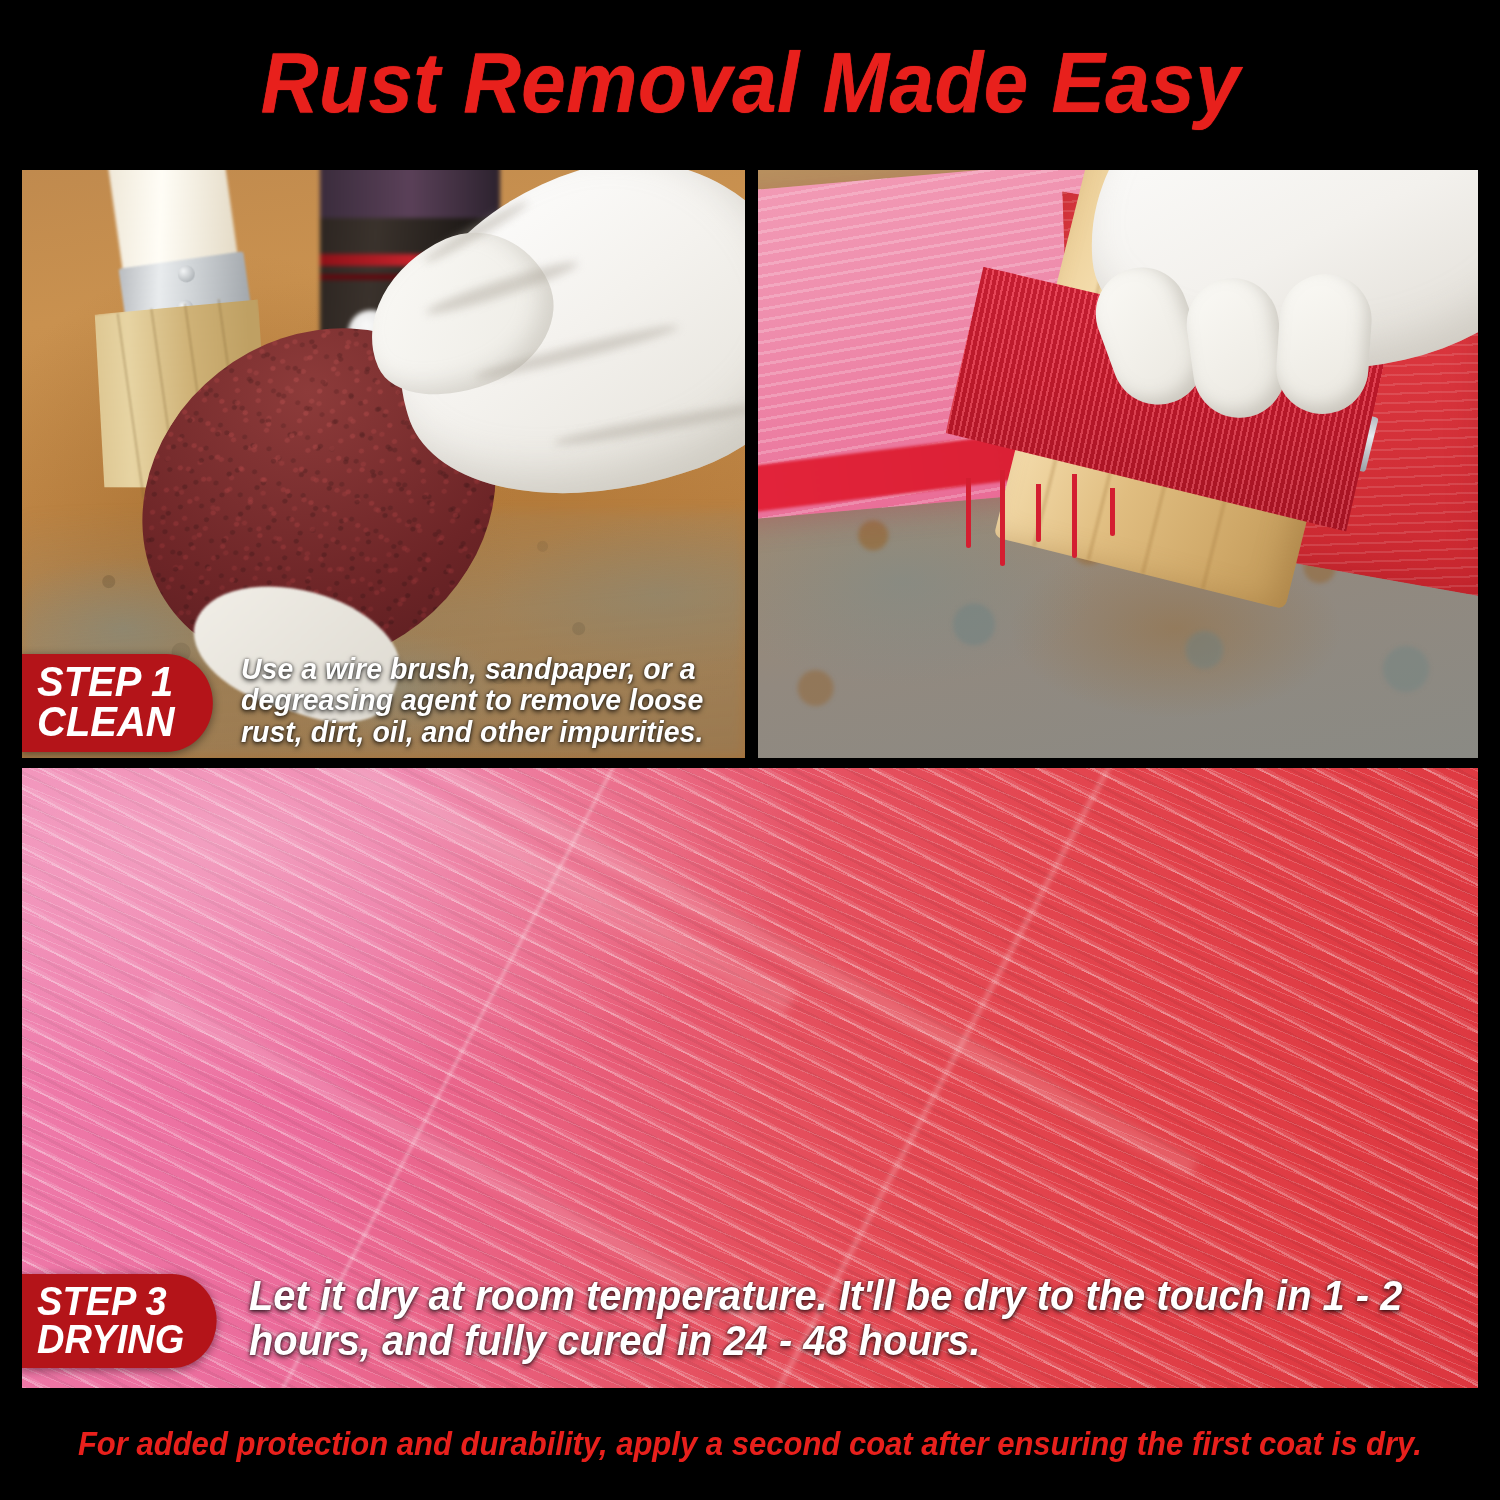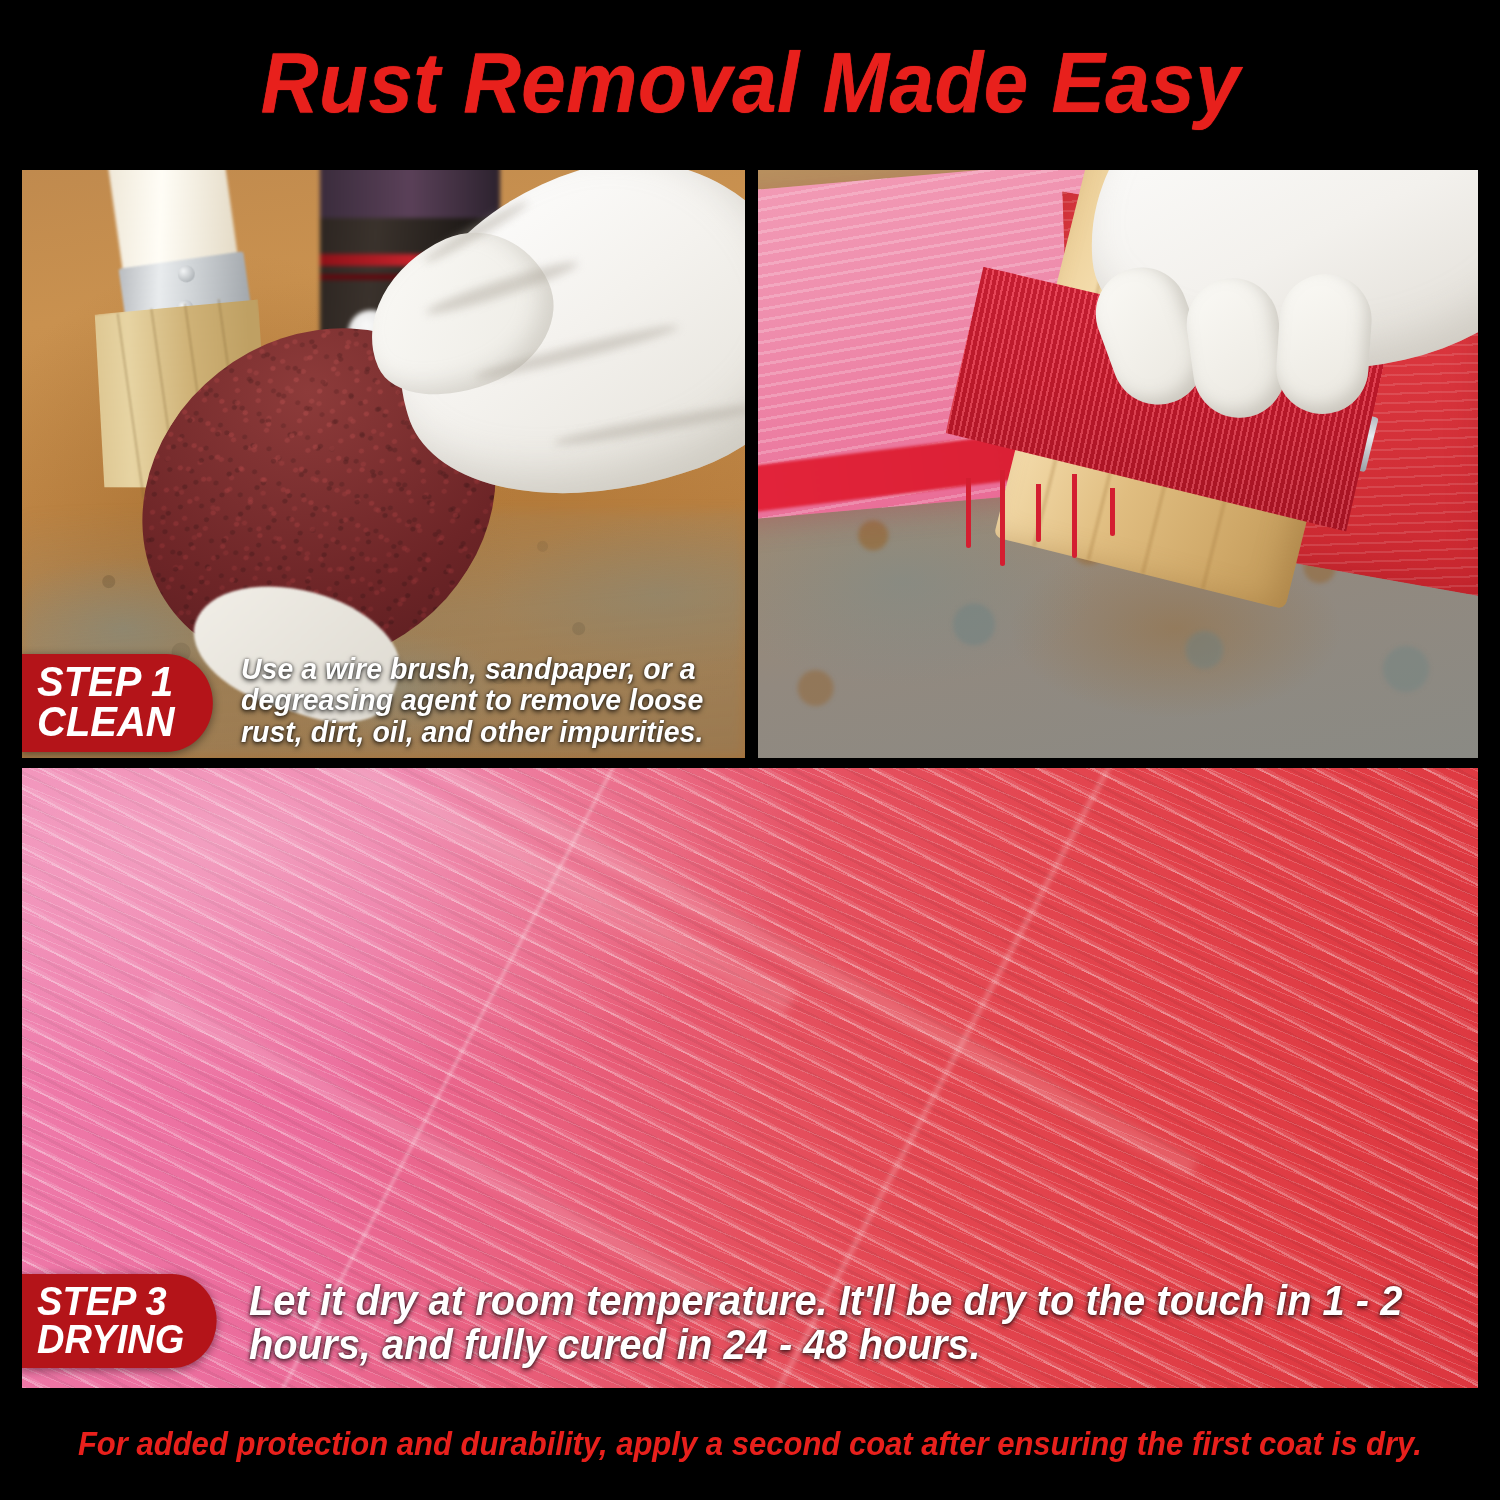--- a/index.html
+++ b/index.html
@@ -348,21 +348,21 @@
   #step1-row{ left:0px; bottom:6px; width:723px; }
   #step1-row .badge{ font-size:42px; padding:8px 40px 10px 18px; }
   #step1-row .caption{ font-size:30px; margin-left:18px; margin-bottom:4px; }
 
   
   #step2-row{ left:0px; bottom:6px; width:720px; }
   #step2-row .badge{ font-size:42px; padding:8px 40px 10px 18px; }
   #step2-row .caption{ font-size:28px; margin-left:16px; margin-bottom:2px; }
 
   
-  #step3-row{ left:0px; bottom:20px; width:1456px; align-items:flex-end; }
+  #step3-row{ left:0px; bottom:20px; width:1456px; align-items:flex-start; }
   #step3-row .badge{ font-size:40px; padding:8px 34px 10px 18px; border-radius:0 56px 56px 0; }
   #step3-row .caption{ font-size:42px; margin-left:22px; }
 
   
   .footer{
     position:absolute; left:0; bottom:0; width:1500px; height:112px;
     display:flex; align-items:center; justify-content:center;
   }
   .footer-text{
     color:#E8201C; font-weight:700; font-style:italic;

